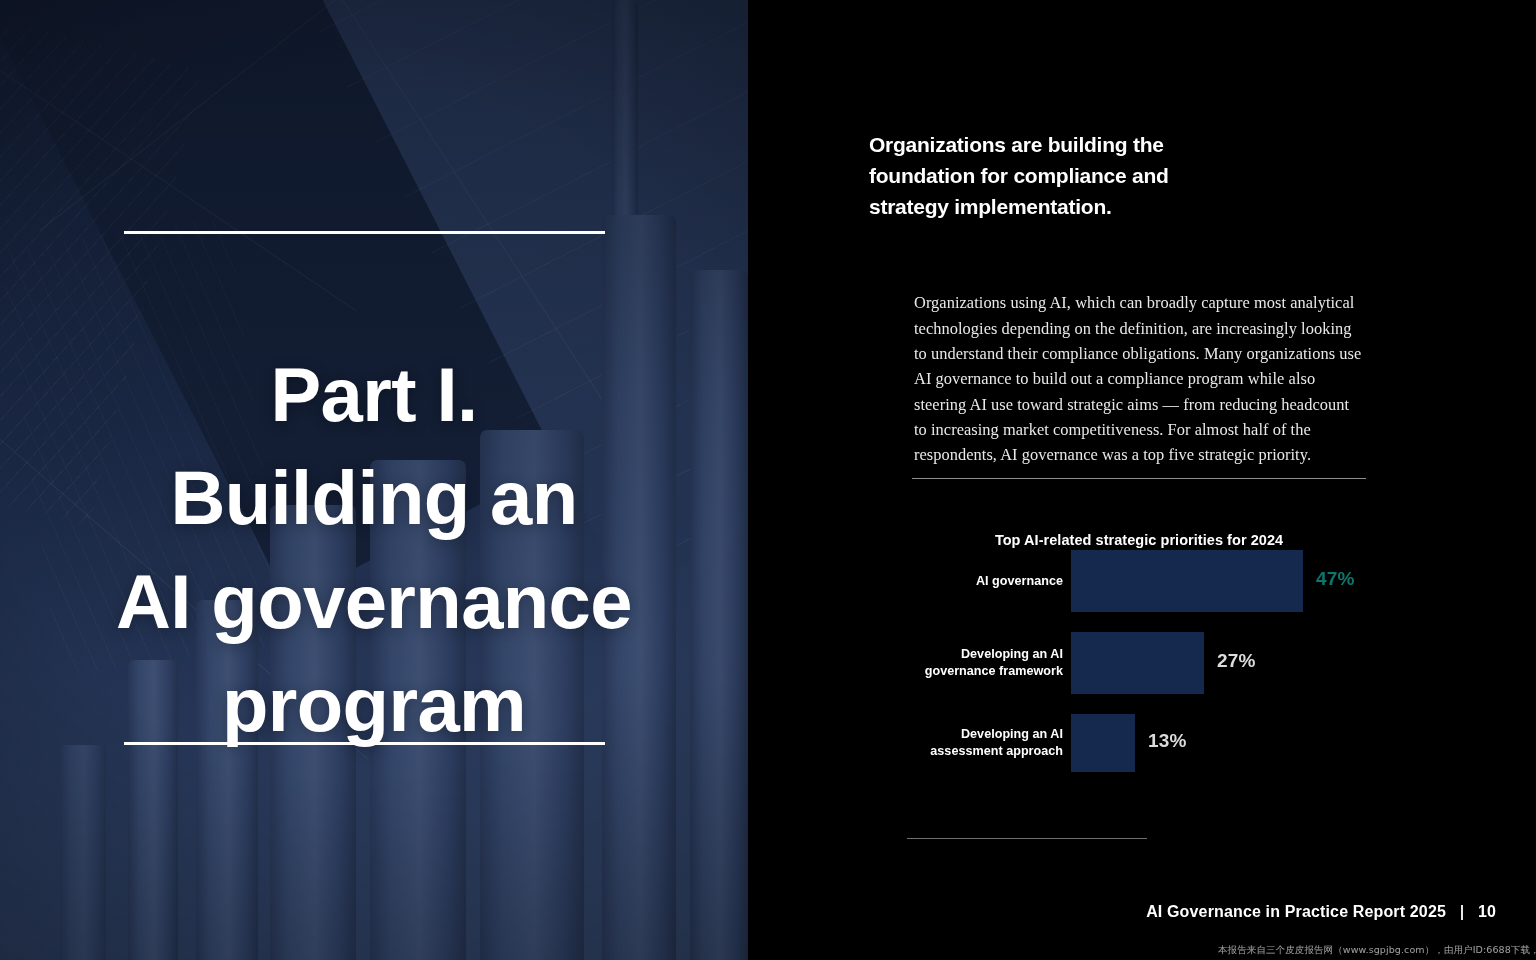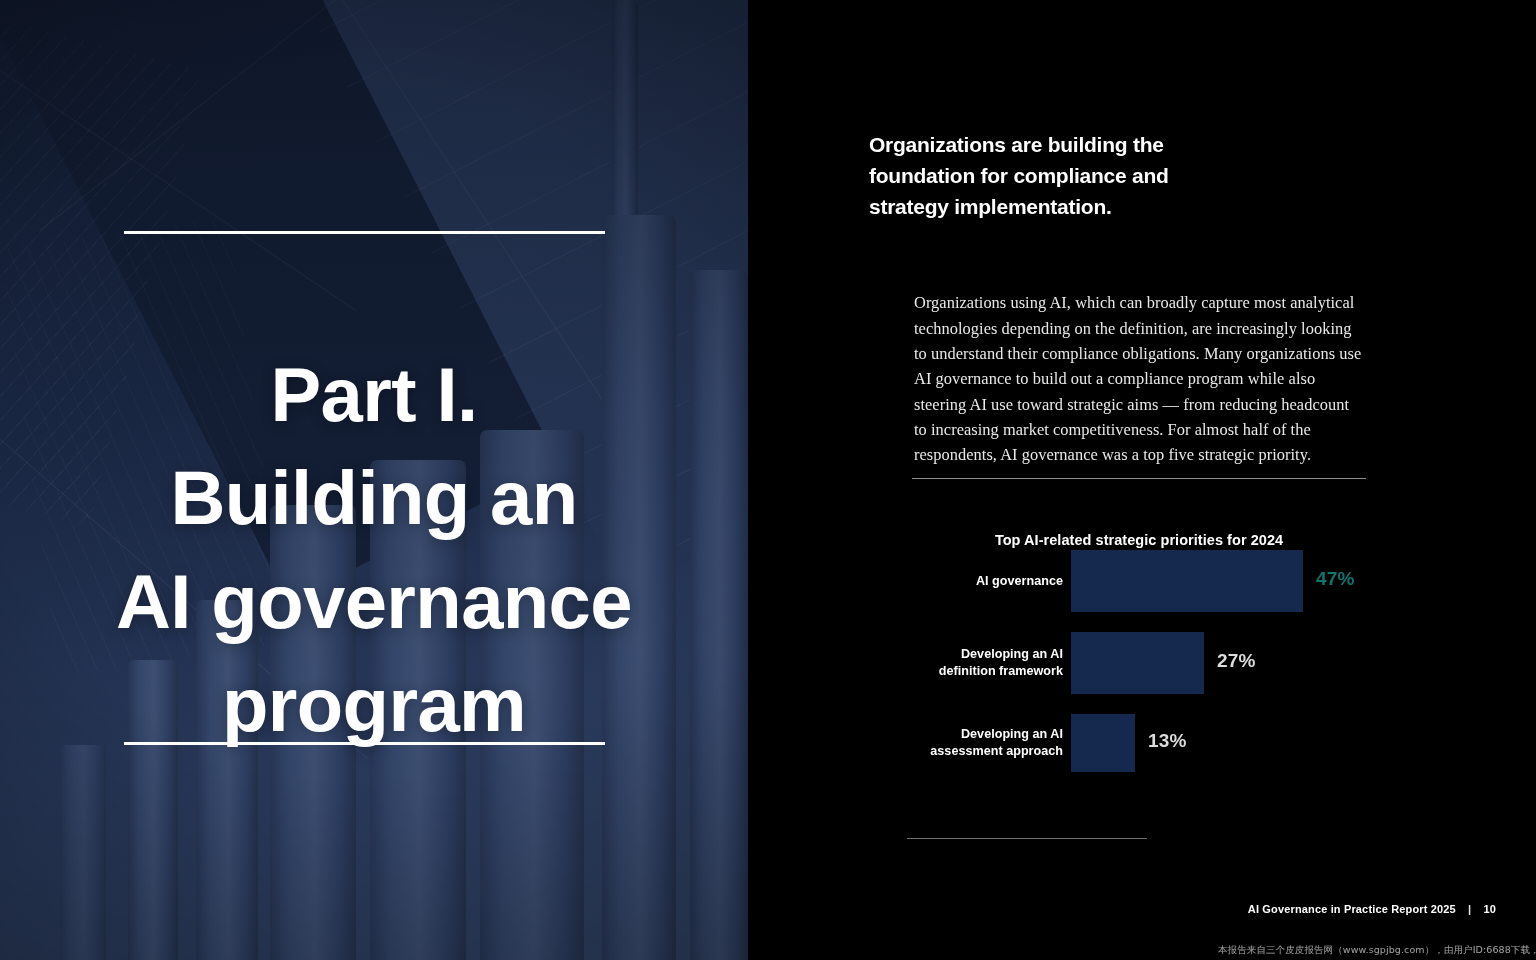--- a/index.html
+++ b/index.html
@@ -78,21 +78,21 @@
 
   .bar-row{position:absolute;left:0;width:454px;}
   .bar-label{position:absolute;right:calc(454px - 159px + 8px);width:180px;text-align:right;
     color:#fff;font-family:"Liberation Sans",sans-serif;font-weight:700;font-size:12.6px;
     line-height:1.33;letter-spacing:.02px;}
   .bar-fill{position:absolute;left:159px;background:#15294f;}
   .bar-value{position:absolute;color:#dcdcde;font-family:"Liberation Sans",sans-serif;
     font-weight:700;font-size:19px;letter-spacing:.2px;white-space:nowrap;}
 
   .footer{position:absolute;right:40px;top:903px;color:#ffffff;
-    font-family:"Liberation Sans",sans-serif;font-weight:700;font-size:11px;
+    font-family:"Liberation Sans",sans-serif;font-weight:700;font-size:16px;
     letter-spacing:.15px;white-space:nowrap;}
   .footer .sep{display:inline-block;margin:0 9px;opacity:.9;}
   .watermark{position:absolute;left:470px;top:944px;width:330px;
     color:rgba(255,255,255,0.62);font-family:"DejaVu Sans",sans-serif;font-size:9.5px;
     letter-spacing:.1px;white-space:nowrap;overflow:hidden;}
 </style>
 </head>
 <body>
 
 <div class="spread">
@@ -151,21 +151,21 @@
 
     <div class="chart">
       <div class="chart-title">Top AI-related strategic priorities for 2024</div>
       <div class="plot" id="plot-area">
           <div class="bar-row" style="top: 0px; height: 62px;">
             <div class="bar-label" style="top: 23px;"><span>AI governance</span></div>
             <div class="bar-fill" style="top: 0px; width: 232px; height: 62px; background: rgb(21, 41, 79);"></div>
             <div class="bar-value" style="left: 404px; top: 18px; color: #0f766e;">47%</div>
           </div>
           <div class="bar-row" style="top: 82px; height: 62px;">
-            <div class="bar-label" style="top: 14px;"><span>Developing an AI</span><br><span>definition framework</span></div>
+            <div class="bar-label" style="top: 14px;"><span>Developing an AI</span><br><span>governance framework</span></div>
             <div class="bar-fill" style="top: 0px; width: 133px; height: 62px; background: rgb(21, 41, 79);"></div>
             <div class="bar-value" style="left: 305px; top: 18px; color: rgb(220, 220, 222);">27%</div>
           </div>
           <div class="bar-row" style="top: 164px; height: 58px;">
             <div class="bar-label" style="top: 12px;"><span>Developing an AI</span><br><span>assessment approach</span></div>
             <div class="bar-fill" style="top: 0px; width: 64px; height: 58px; background: rgb(21, 41, 79);"></div>
             <div class="bar-value" style="left: 236px; top: 16px; color: rgb(220, 220, 222);">13%</div>
           </div>
         </div>
       <div class="axis-line"></div>

